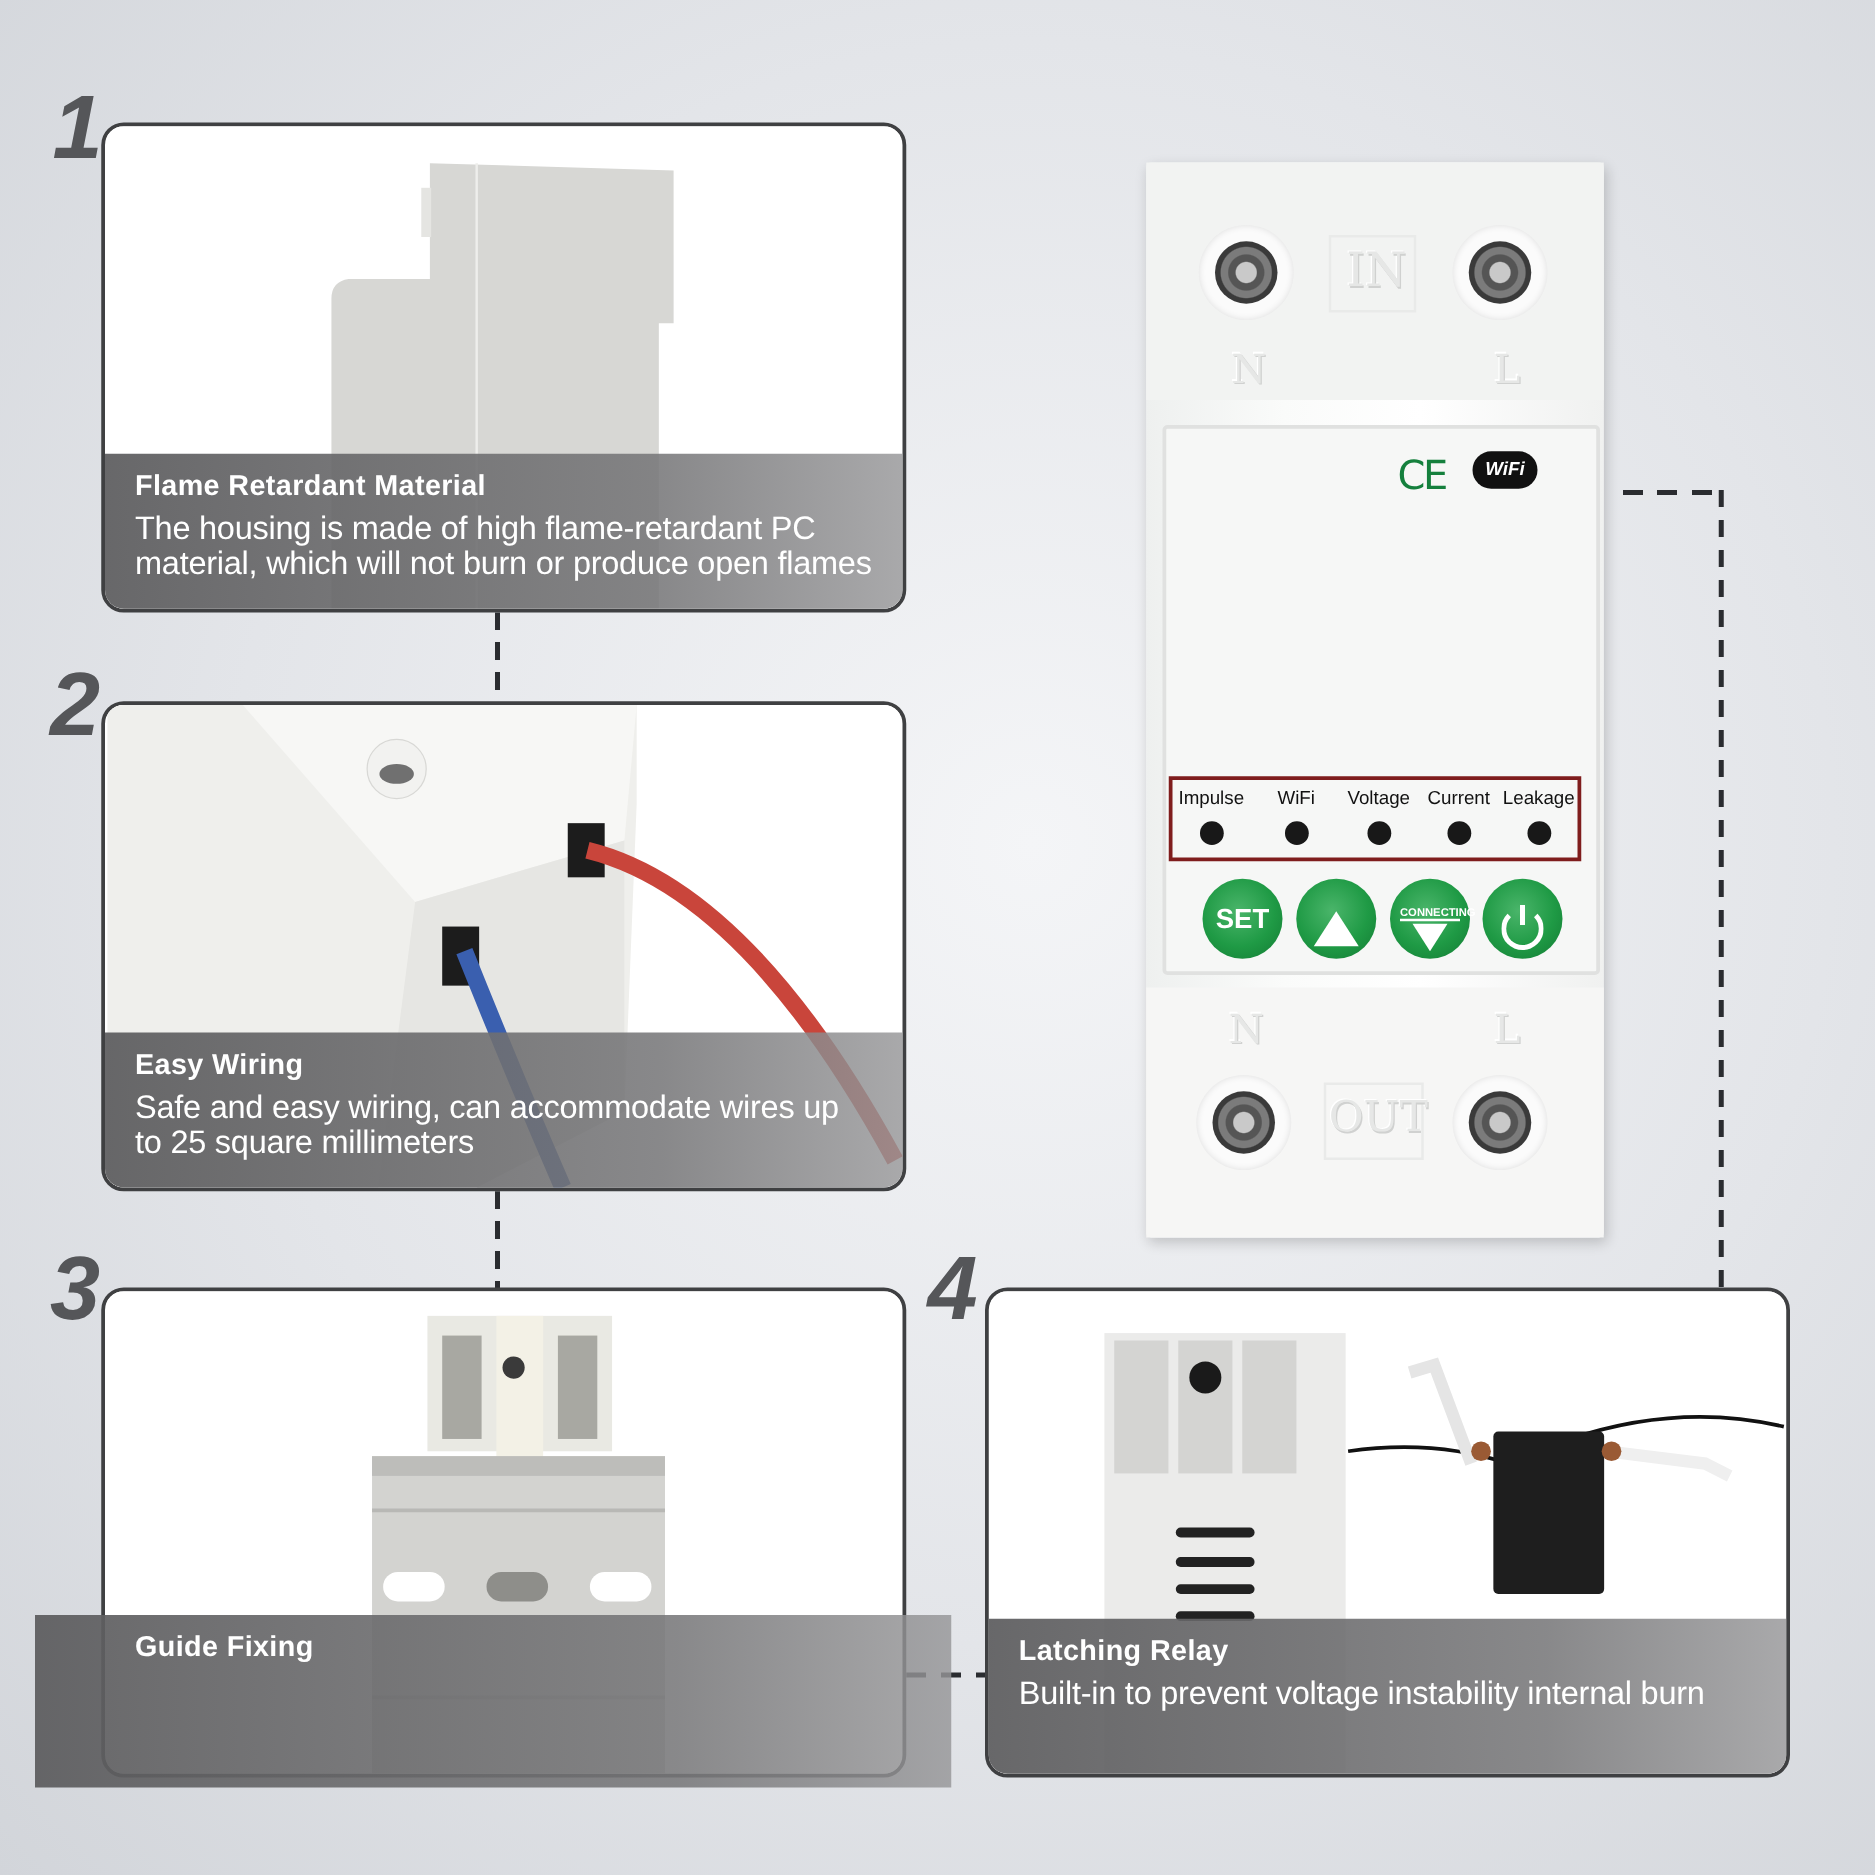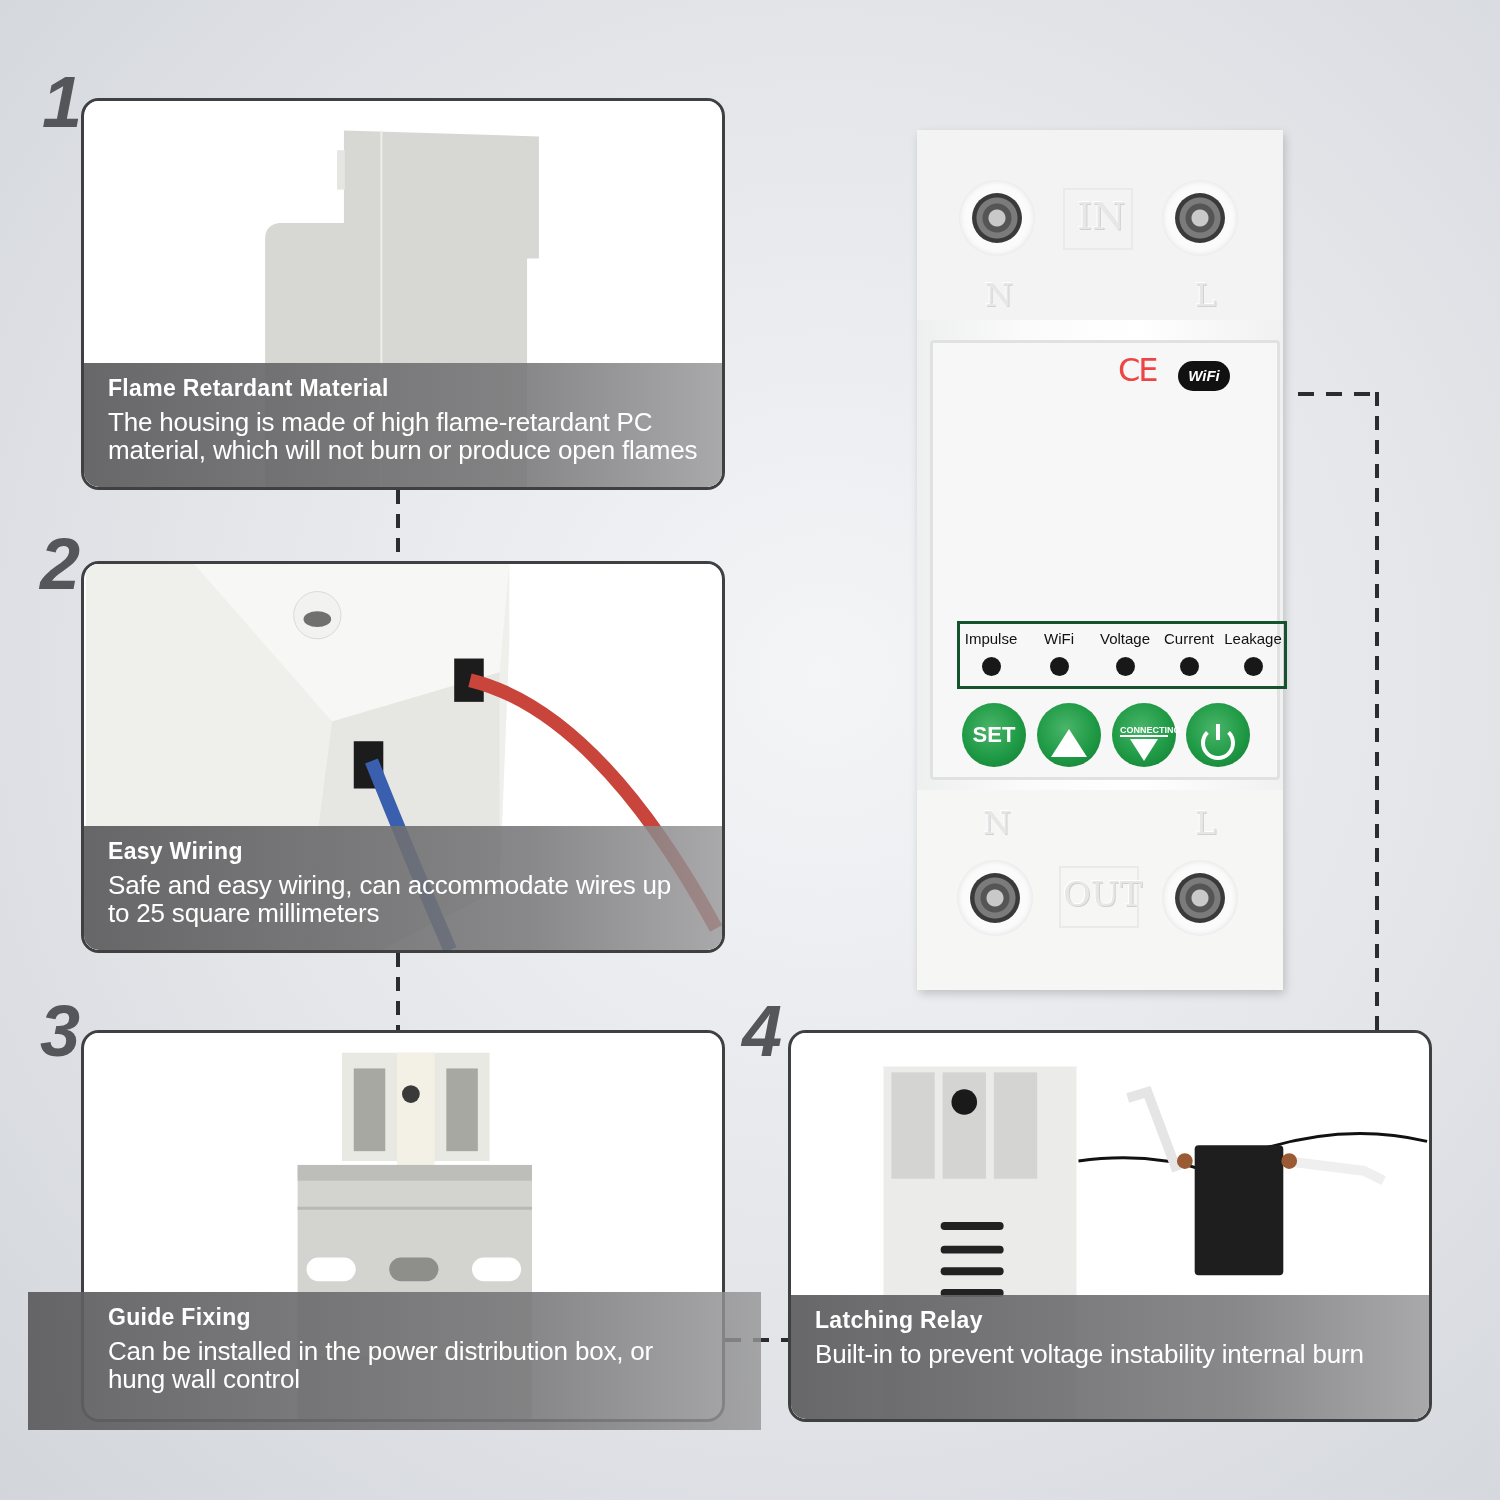--- a/index.html
+++ b/index.html
@@ -67,35 +67,35 @@
   .screw::after {
     content: ""; position: absolute; left: 13px; top: 13px; width: 50px; height: 50px; border-radius: 50%;
     background: radial-gradient(circle at 50% 50%, #c9c9c9 0 8px, #555 9px 14px, #7b7b7b 15px 20px, #3a3a3a 21px 25px);
   }
   .emboss { position: absolute; color: #e6e7e6; font-family: "DejaVu Serif", serif; font-size: 38px; text-shadow: 1px 1px 0 #d0d1d0, -1px -1px 0 #ffffff; }
   .emboss-box { position: absolute; border: 2px solid #e9eae9; }
   .panel {
     position: absolute; left: 13px; top: 210px; width: 350px; height: 440px;
     background: #f6f7f6; border: 3px solid #e0e1e0; border-radius: 4px;
   }
-  .ce { position: absolute; left: 185px; top: 8px; font-size: 32px; color: #ef4444; font-family: "DejaVu Sans", sans-serif; letter-spacing: -2px; }
+  .ce { position: absolute; left: 185px; top: 18px; font-size: 32px; color: #15803d; font-family: "DejaVu Sans", sans-serif; letter-spacing: -2px; }
   .wifi-logo {
     position: absolute; left: 245px; top: 18px; width: 52px; height: 30px; border-radius: 15px;
     background: #111; color: #fff; font-size: 15px; font-weight: bold; text-align: center; line-height: 30px; font-style: italic;
   }
   .lcd {
     position: absolute; left: 32px; top: 56px; width: 280px; height: 214px;
     background: linear-gradient(135deg, #b4b4b2 0%, #aaaaa8 45%, #8c8c8a 55%, #9c9c9a 100%);
     border-radius: 4px;
   }
   .seg { position: absolute; font-family: "DejaVu Sans Mono", monospace; color: #1a1a1a; font-weight: bold; letter-spacing: -4px; transform: scaleY(1.25); transform-origin: top left; }
   .unit { position: absolute; font-family: "Liberation Sans", sans-serif; color: #1a1a1a; }
   .ind-box {
-    position: absolute; left: 24px; top: 278px; width: 330px; height: 68px;
-    border: 3px solid #14532d; 
+    position: absolute; left: 2px; top: 278px; width: 330px; height: 68px;
+    border: 3px solid #7f1d1d; 
     padding-left: 44px;
   }
   .ind { position: absolute; top: 6px; width: 66px; text-align: center; }
   .ind-label { font-size: 15px; color: #111; font-family: "Liberation Sans", sans-serif; }
   .ind-dot { width: 19px; height: 19px; border-radius: 50%; background: #181818; margin: 10px auto 0; }
   .btn {
     position: absolute; top: 360px; width: 64px; height: 64px; border-radius: 50%;
     background: radial-gradient(circle at 45% 40%, #4ab56a 0%, #1f9a45 55%, #137a33 100%);
     color: #fff; text-align: center; line-height: 64px; font-weight: bold; font-size: 22px;
     border: none; cursor: pointer;
@@ -164,21 +164,20 @@
     <rect x="215" y="134" width="238" height="16" fill="#bdbdba"></rect>
     <line x1="215" y1="178" x2="453" y2="178" stroke="#b8b8b5" stroke-width="3"></line>
     <line x1="215" y1="330" x2="453" y2="330" stroke="#b8b8b5" stroke-width="3"></line>
     <rect x="224" y="228" width="50" height="24" rx="12" fill="#ffffff"></rect>
     <rect x="308" y="228" width="50" height="24" rx="12" fill="#8e8e8a"></rect>
     <rect x="392" y="228" width="50" height="24" rx="12" fill="#ffffff"></rect>
   </svg>
 </div>
 <div class="caption" style="position:absolute; left:28px; top:1292px; width:733px; height:138px; right:auto; bottom:auto; padding-left:80px;">
   <h2>Guide Fixing</h2>
-  <p style="width:600px;">Can be installed in the power distribution box, or hung wall control</p>
 </div>
 
 <div class="card" style="left:788px; top:1030px;">
   <svg class="card-photo" viewBox="0 0 644 392">
     <rect width="644" height="392" fill="#ffffff"></rect>
     <rect x="92" y="34" width="196" height="358" fill="#ebebea"></rect>
     <rect x="100" y="40" width="44" height="108" fill="#d4d4d2"></rect>
     <rect x="152" y="40" width="44" height="108" fill="#d4d4d2"></rect>
     <rect x="204" y="40" width="44" height="108" fill="#d4d4d2"></rect>
     <circle cx="174" cy="70" r="13" fill="#1a1a1a"></circle>

